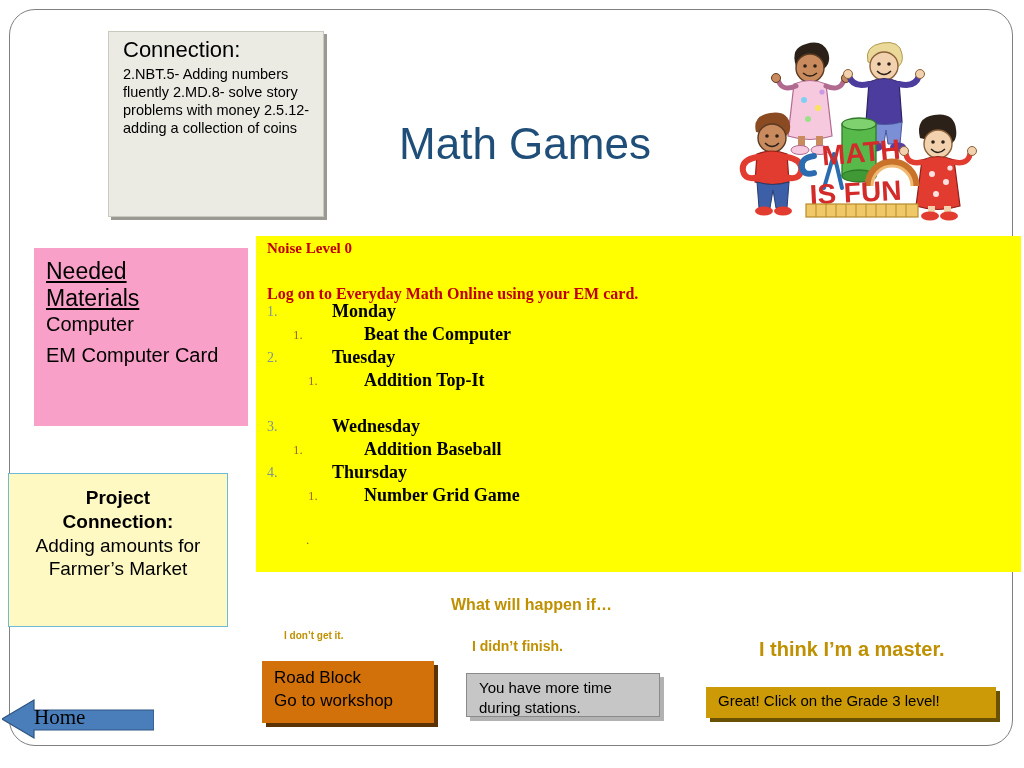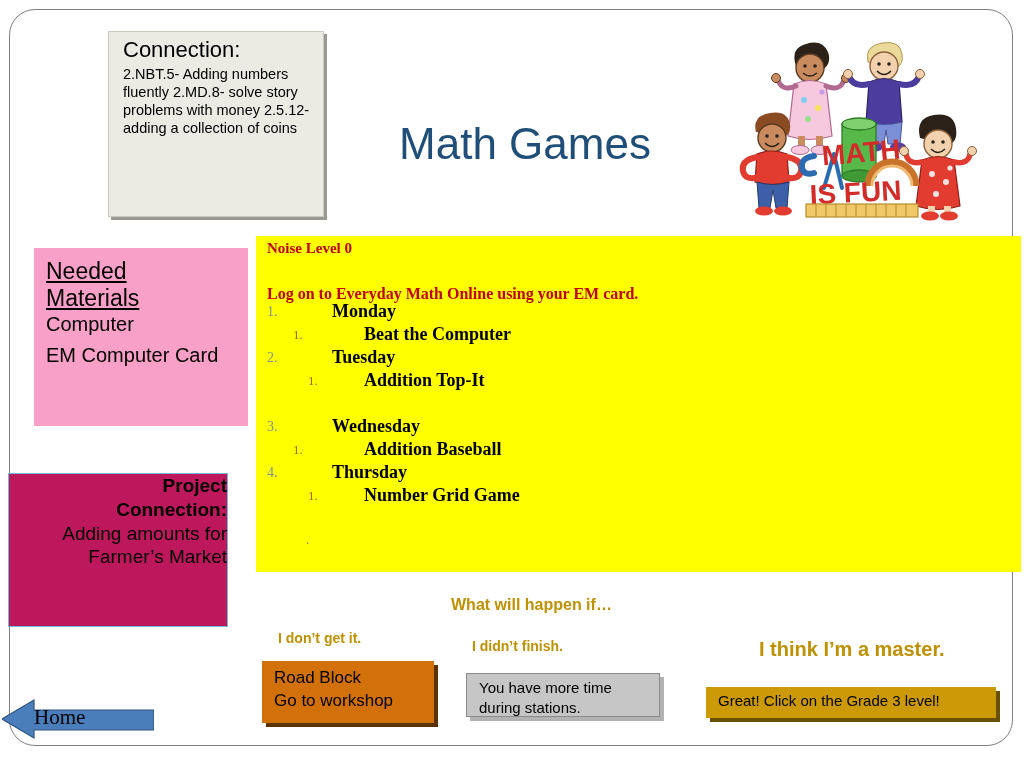--- a/index.html
+++ b/index.html
@@ -69,25 +69,25 @@
     text-underline-offset:2px;
   }
   .materials-item{
     font-size:20px;color:#000;line-height:1.22;
   }
   .materials-item.m2{margin-top:6px;}
 
   
   .project-box{
     position:absolute;left:8px;top:473px;width:220px;height:154px;
-    background:#be185d;
+    background:#fef9c3;
     border:1px solid #6FB8D6;
     box-sizing:border-box;
-    text-align:right;
-    padding-top:0;
+    text-align:center;
+    padding-top:12px;
   }
   .project-title{
     font-size:19px;font-weight:bold;color:#000;line-height:1.25;
   }
   .project-body{
     font-size:19px;color:#000;line-height:1.25;
   }
 
   
   .yellow-panel{
@@ -132,21 +132,21 @@
     position:absolute;left:50px;top:296px;
     font-family:"Liberation Serif", serif;
     font-size:13px;color:#9C6A30;
   }
 
   
   .prompt{
     position:absolute;font-weight:bold;color:#BF9000;
   }
   .prompt.main{left:451px;top:596px;font-size:16px;}
-  .prompt.p1{left:278px;top:630px;font-size:14px;}
+  .prompt.p1{left:284px;top:630px;font-size:10px;}
   .prompt.p2{left:472px;top:638px;font-size:14px;}
   .prompt.p3{left:759px;top:638px;font-size:20px;}
 
   .btn-orange{
     position:absolute;left:262px;top:661px;width:172px;height:62px;
     background:#D2700A;
     box-sizing:border-box;
     box-shadow:4px 4px 0 0 #5a3204;
     padding:6px 0 0 12px;
     font-size:17px;color:#000;line-height:1.35;

